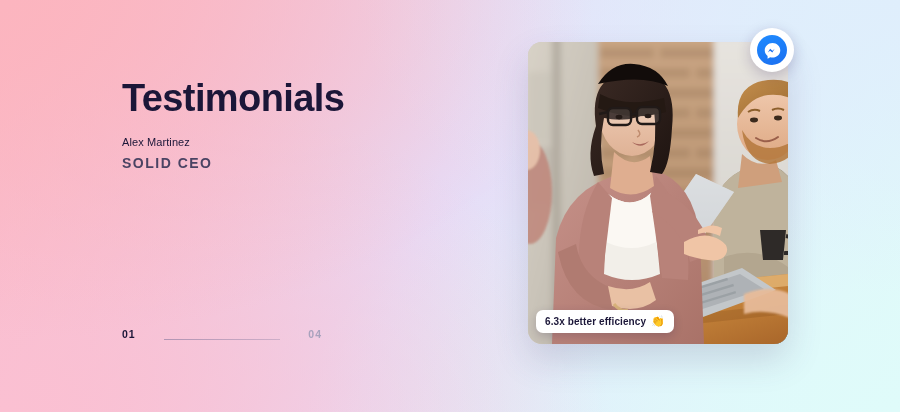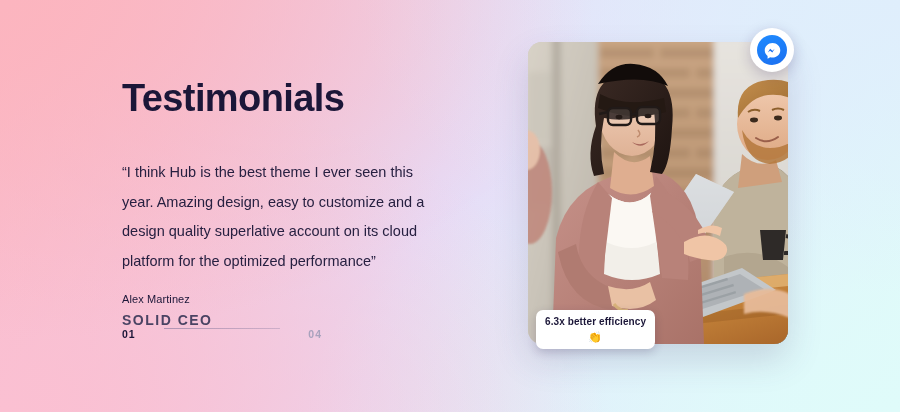--- a/index.html
+++ b/index.html
@@ -61,21 +61,21 @@
     font-weight:700;
     letter-spacing:1.5px;
     color:#4a4363;
   }
 
   
   .pager {
     position:absolute;
     left:122px; top:328px;
     display:flex;
-    align-items:flex-start;
+    align-items:flex-end;
     width:200px;
     gap:14px;
   }
   .pager-num {
     font-size:10.5px;
     font-weight:700;
     letter-spacing:1px;
   }
   .pager-num.current { color:#1b1638; }
   .pager-num.last    { color:#a9a2bd; }
@@ -102,21 +102,20 @@
     position:absolute;
     left:536px; top:310px;
     display:flex;
     align-items:center;
     gap:5px;
     background:#ffffff;
     border-radius:7px;
     padding:6px 9px;
     box-shadow:0 3px 10px rgba(40,25,70,.20);
     z-index:5;
-    flex-direction:column;
   }
   .badge-text {
     font-size:10px;
     font-weight:700;
     color:#1b1638;
     letter-spacing:0.1px;
     white-space:nowrap;
   }
   .badge-emoji { font-size:11px; line-height:1; }
 
@@ -141,21 +140,20 @@
 </style>
 </head>
 <body>
 
 <div class="stage">
 
   <div class="left-col">
 
     <h1 class="page-title">Testimonials</h1>
 
-    <p class="quote">“I think Hub is the best theme I ever seen this year. Amazing design, easy to customize and a design quality superlative account on its cloud platform for the optimized performance”</p>
 
     <div class="author-name">Alex Martinez</div>
 
     <div class="author-role">SOLID CEO</div>
   </div>
 
   <div class="pager">
     <span class="pager-num current">01</span>
     <span class="pager-line"></span>
     <span class="pager-num last">04</span>

